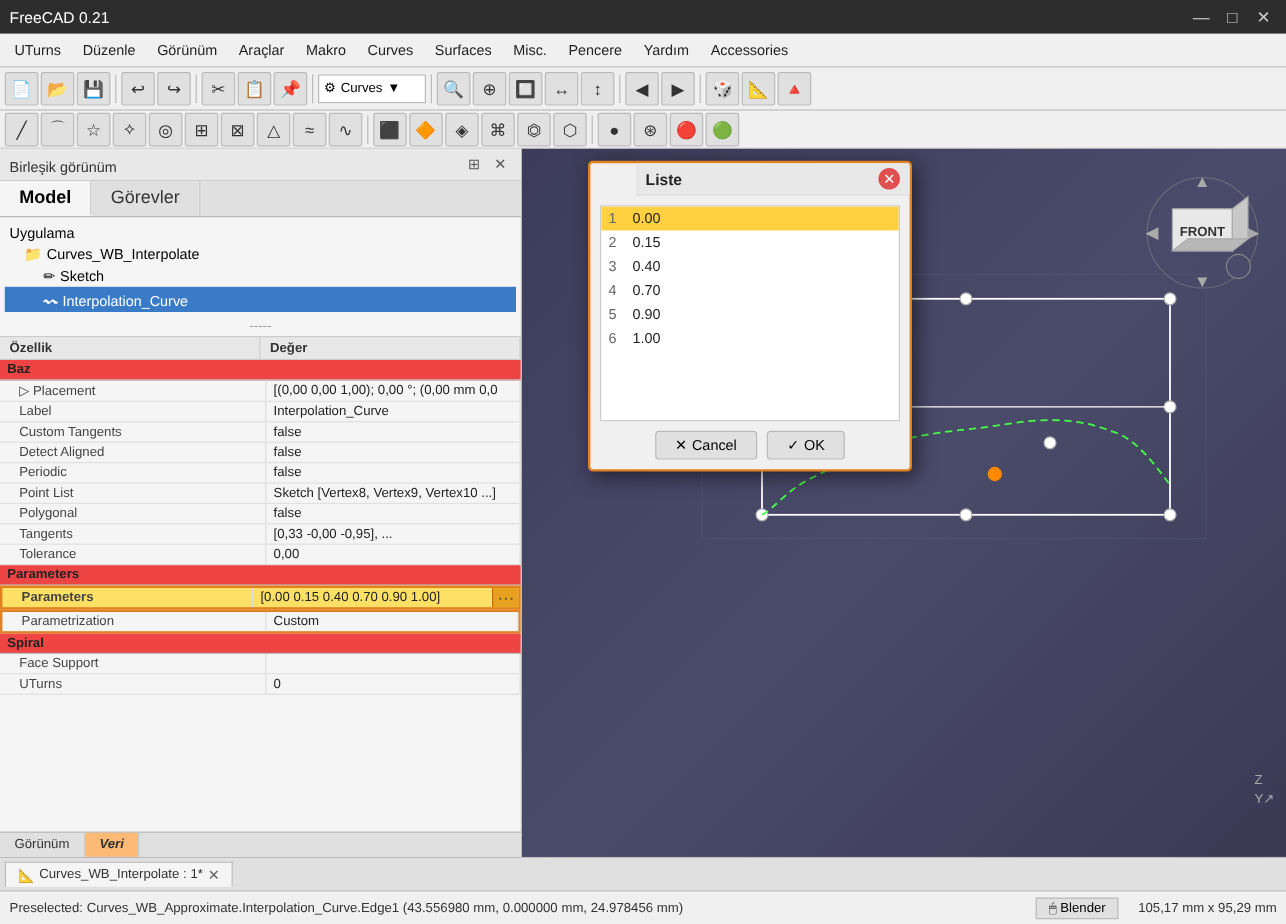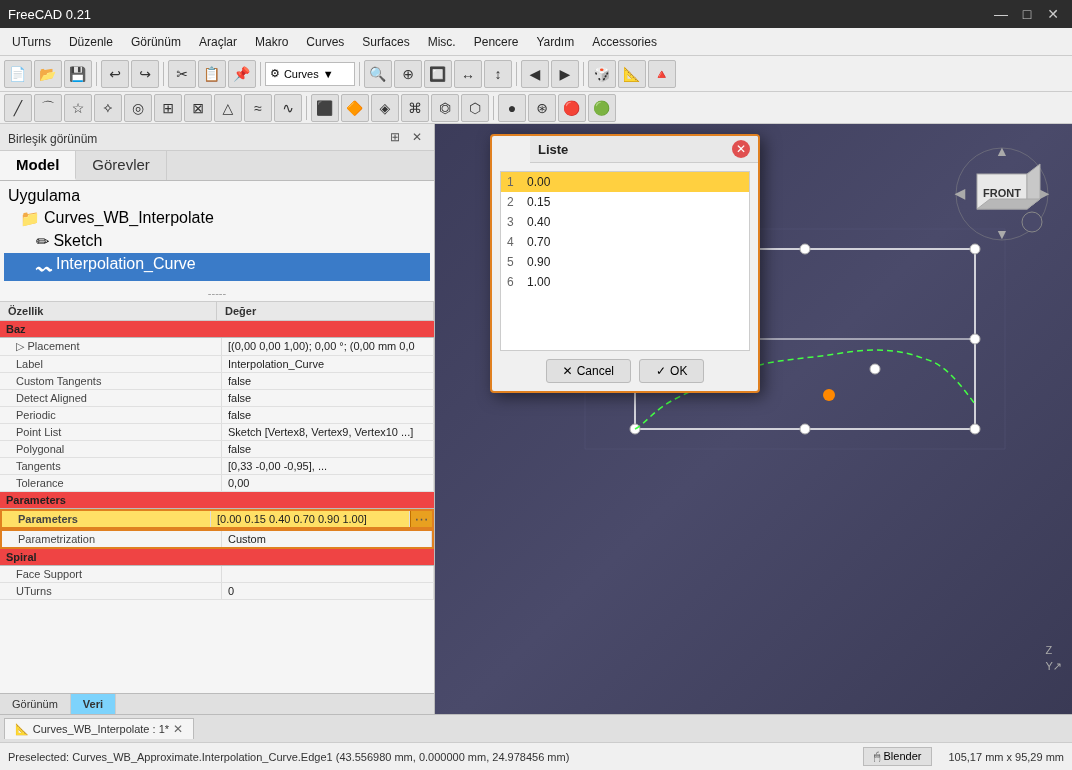--- a/index.html
+++ b/index.html
@@ -38,21 +38,21 @@
     .panel-header { background: #e8e8e8; border-bottom: 1px solid #ccc; display: flex; align-items: flex-end; justify-content: space-between; padding: 4px 8px; }
     .panel-title { font-size: 12px; color: #333; }
     .panel-controls { display: flex; gap: 4px; }
     .panel-ctrl-btn { width: 18px; height: 18px; display: flex; align-items: center; justify-content: center; cursor: pointer; color: #555; font-size: 12px; }
 
     .panel-tabs { display: flex; border-bottom: 1px solid #bbb; background: #e0e0e0; }
     .panel-tab { padding: 5px 16px; cursor: pointer; font-size: 15px; color: #333; border-right: 1px solid #ccc; }
     .panel-tab.active { background: #f5f5f5; border-bottom: 2px solid #f5f5f5; color: #000; font-weight: bold; }
 
     .tree-area { padding: 4px; flex-shrink: 0; }
-    .tree-item { display: flex; align-items: flex-start; gap: 4px; padding: 2px 4px; cursor: pointer; font-size: 16px; }
+    .tree-item { display: flex; align-items: flex-end; gap: 4px; padding: 2px 4px; cursor: pointer; font-size: 12px; }
     .tree-item.selected { background: #3a7bc8; color: #fff; }
     .tree-indent { padding-left: 16px; }
     .tree-indent2 { padding-left: 32px; }
 
     .props-header { display: flex; background: #e8e8e8; border-bottom: 1px solid #ccc; border-top: 1px solid #ccc; }
     .props-col-header { padding: 3px 8px; font-size: 11px; color: #333; font-weight: bold; flex: 1; border-right: 1px solid #ccc; }
     .props-section { background: #ef4444; padding: 2px 6px; font-size: 11px; font-weight: bold; color: #222; border-bottom: 1px solid #bbb; }
     .props-row { display: flex; border-bottom: 1px solid #e0e0e0; }
     .props-row.highlighted { background: #ffe066; border: 2px solid #e07800; }
     .props-cell { padding: 2px 6px; font-size: 11px; color: #222; flex: 1; border-right: 1px solid #ddd; overflow: hidden; text-overflow: ellipsis; white-space: nowrap; }
@@ -89,21 +89,21 @@
 
     
     .viewport-svg { position: absolute; top: 0; left: 0; width: 100%; height: 100%; }
 
     
     .props-scroll { overflow-y: auto; flex: 1; }
 
     .divider-row { text-align: center; padding: 2px 0; font-size: 11px; color: #999; }
     .view-tabs { display: flex; background: #e0e0e0; border-top: 1px solid #bbb; }
     .view-tab { padding: 4px 12px; cursor: pointer; font-size: 11px; color: #333; border-right: 1px solid #ccc; }
-    .view-tab.active { background: #7dd3fc; font-weight: bold; }
+    .view-tab.active { background: #fdba74; font-weight: bold; font-style: italic; }
   </style>
 </head>
 <body>
 
 <div class="titlebar">
   <div>FreeCAD 0.21</div>
   <div class="titlebar-controls">
     <div class="titlebar-btn">—</div>
     <div class="titlebar-btn">□</div>
     <div class="titlebar-btn close">✕</div>

